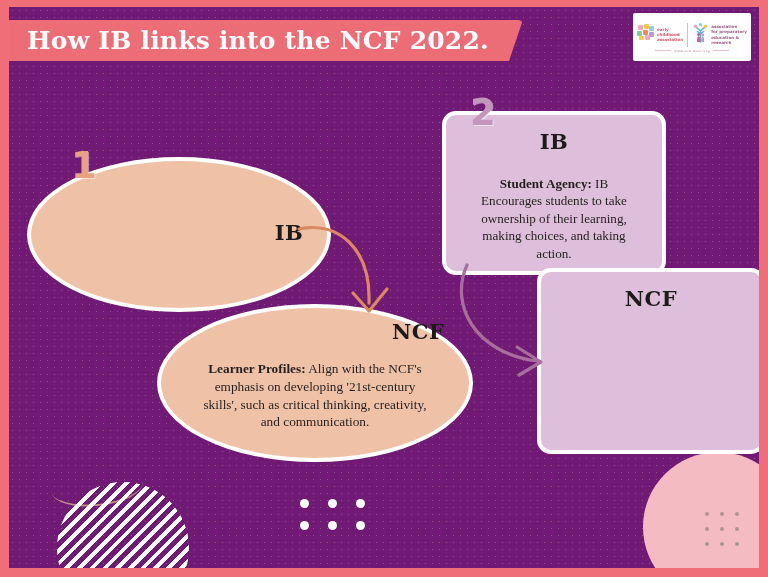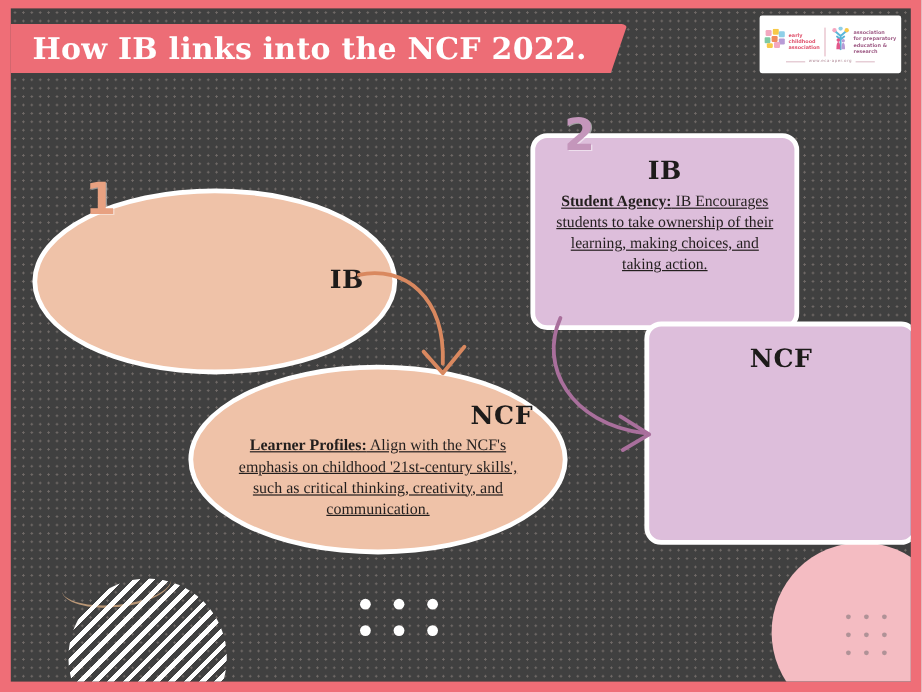--- a/index.html
+++ b/index.html
@@ -21,21 +21,21 @@
     box-sizing: border-box;
   }
 
   
   .canvas {
     position: absolute;
     left: 9px;
     top: 7px;
     right: 9px;
     bottom: 9px;
-    background: #404040;
+    background: #701a75;
     overflow: hidden;
   }
 
   
   .bg-dots-texture {
     position: absolute;
     inset: 0;
     background-image: radial-gradient(rgba(225,205,196,.55) 0.9px, transparent 1px);
     background-size: 7px 7px;
     opacity: .55;
@@ -209,22 +209,21 @@
     text-align: right;
     letter-spacing: .5px;
     margin: 0 0 5px;
   }
   .card-body {
     font-family: "Liberation Serif", serif;
     font-size: 13.3px;
     line-height: 17.6px;
     color: #231f1e;
     text-align: center;
-    margin: 0;
-    text-decoration: underline;
+    margin: 16px;
   }
   .card-body b { font-weight: bold; }
 
   
   .oval {
     position: absolute;
     border-radius: 50%;
     border: 4px solid #ffffff;
     background: #efc2a8;
     box-sizing: border-box;
@@ -401,21 +400,21 @@
     <div class="oval oval-ib">
       <div class="oval-inner">
         <div class="card-title">IB</div>
       </div>
     </div>
 
     <div class="oval oval-ncf">
       <div class="oval-inner">
         <div class="card-title">NCF</div>
         <p class="card-body">
-          <b>Learner Profiles:</b><span> Align with the NCF's emphasis on childhood '21st-century skills', such as critical thinking, creativity, and communication.</span>
+          <b>Learner Profiles:</b><span> Align with the NCF's emphasis on developing '21st-century skills', such as critical thinking, creativity, and communication.</span>
         </p>
       </div>
     </div>
 
     <svg class="arrow-svg arrow-orange" width="110" height="130" viewBox="0 0 110 130">
       <path d="M2 30 C 40 22, 74 48, 72 104" stroke="#d9885f" stroke-width="3.2" fill="none" stroke-linecap="round"></path>
       <path d="M56 94 L72 112 L90 90" stroke="#d9885f" stroke-width="3.2" fill="none" stroke-linecap="round" stroke-linejoin="round"></path>
     </svg>
 
     <div class="numeral numeral-2">2</div>

